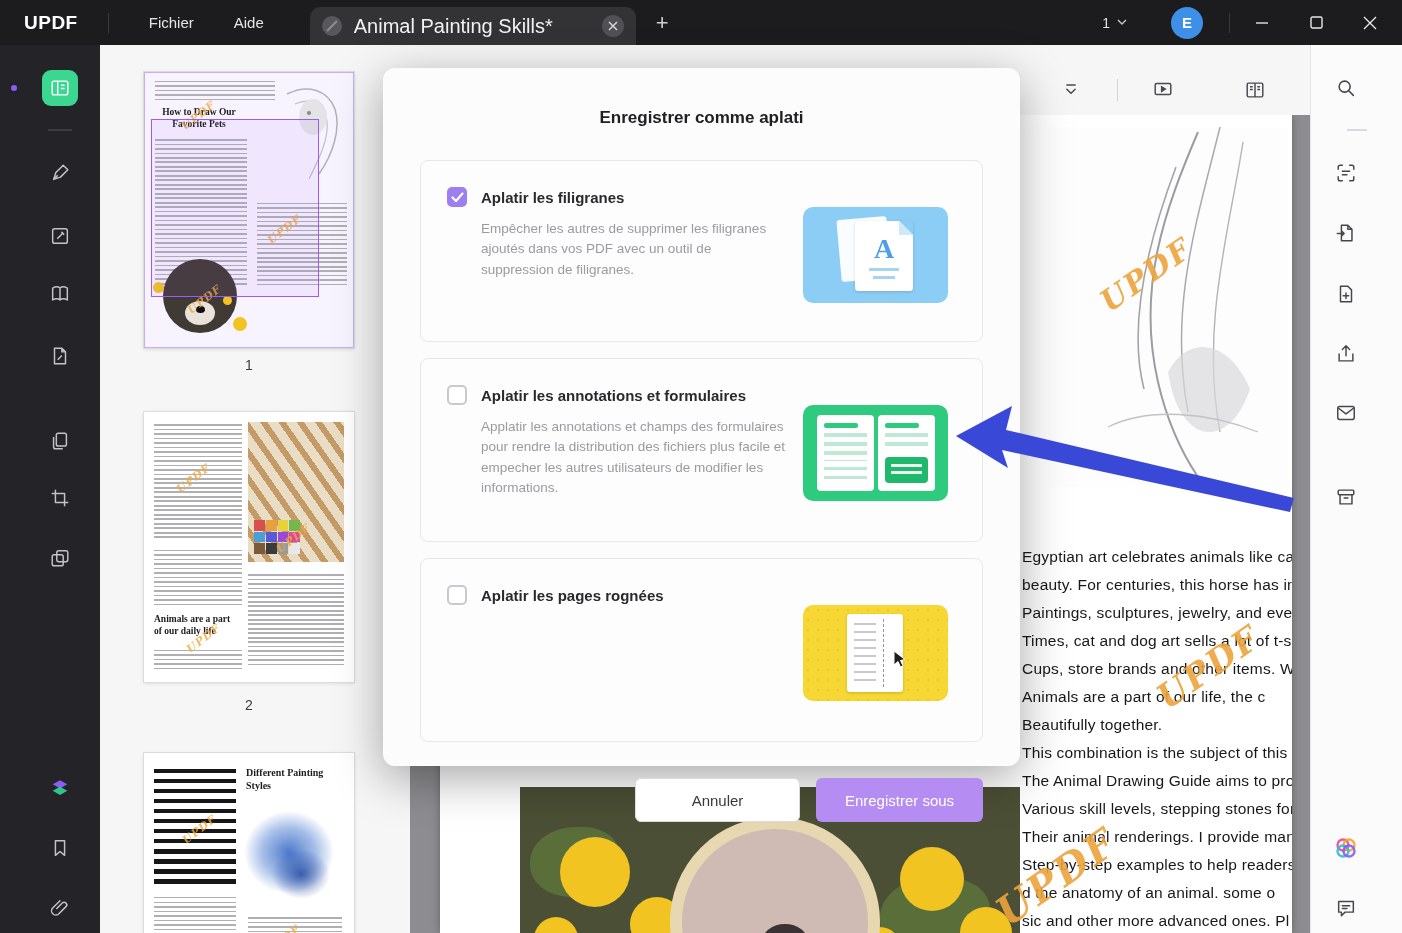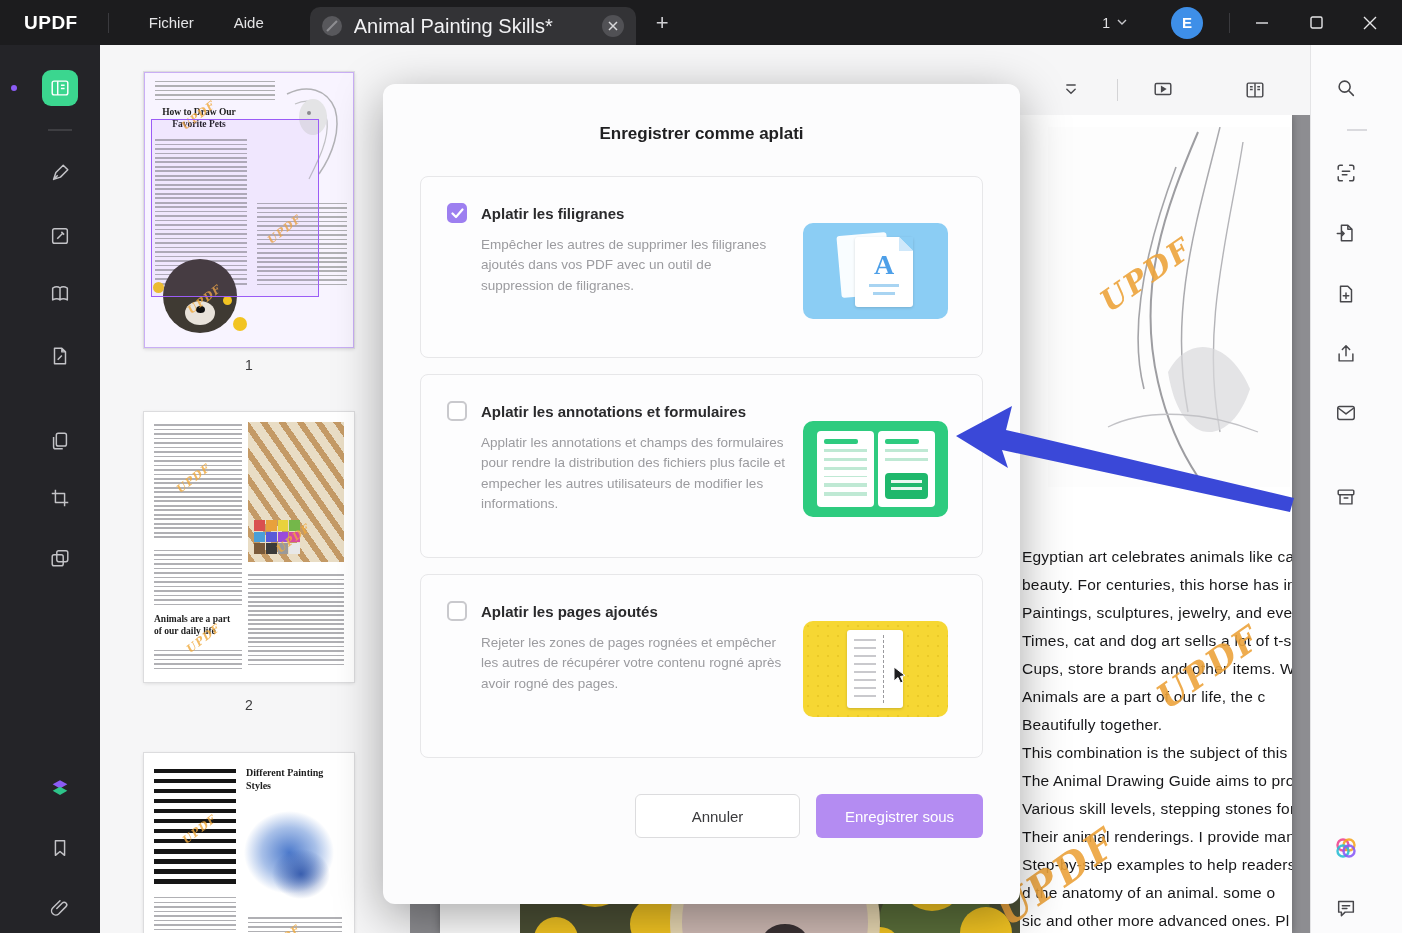--- a/index.html
+++ b/index.html
@@ -79,22 +79,22 @@
   .pline { height:28px; line-height:28px; font-size:15.5px; color:#18181a; white-space:nowrap; letter-spacing:.2px; }
   .wm { position:absolute; font-family:"DejaVu Serif",serif; font-style:italic; font-weight:600;
         color:#eda43c; transform:rotate(-35deg); opacity:.9; letter-spacing:2px; }
   .photo { position:absolute; left:80px; top:672px; width:500px; height:200px; background:#4b4f35; overflow:hidden; }
   .hoop { position:absolute; left:150px; top:30px; width:210px; height:210px; border-radius:50%;
           border:12px solid #e8d8b2; background:#cfbab4; }
   .hoop .hnose { position:absolute; left:80px; top:95px; width:46px; height:36px; border-radius:50%; background:#3a3234; }
   .leaf { position:absolute; border-radius:50% 40% 55% 45%; background:#5a6e3a; }
 
   
-  .modal { position:absolute; left:383px; top:68px; width:637px; height:820px; background:#fcfcfd;
-           border-radius:12px; box-shadow:0 12px 48px rgba(0,0,0,.35); z-index:200;margin-top:16px; }
+  .modal { position:absolute; left:383px; top:68px; width:637px; height:698px; background:#fcfcfd;
+           border-radius:12px; box-shadow:0 12px 48px rgba(0,0,0,.35); z-index:200; }
   .modal-title { padding-top:40px; text-align:center; font-size:17px; font-weight:700; color:#202022; }
   .cards { position:absolute; left:37px; right:37px; top:92px; }
   .card { position:relative; border:1px solid #e7e7e9; border-radius:8px; background:#fdfdfe;
           margin-bottom:16px; padding:26px 24px 0 26px; height:184px; }
   .card.mid { height:182px; }
   .card-head { display:flex; align-items:center; }
   .cbx { width:20px; height:20px; border-radius:5px; border:2px solid #c9c9cd; background:#fff; flex:0 0 auto;
          display:flex; align-items:center; justify-content:center; }
   .cbx.checked { background:#9d7ff0; border-color:#9d7ff0; }
   .card-label { margin-left:14px; font-size:15px; font-weight:700; color:#2a2a2c; }
@@ -445,23 +445,22 @@
             <div class="formbox">
                 <i></i>
               </div>
           </div>
         </div>
       </div>
 
       <div class="card">
         <div class="card-head">
           <div class="cbx"></div>
-          <div class="card-label">Aplatir les pages ajoutés</div>
-        </div>
-        <div class="card-desc">Rejeter les zones de pages rognées et empêcher les autres de récupérer votre contenu rogné après avoir rogné des pages.</div>
+          <div class="card-label">Aplatir les pages rognées</div>
+        </div>
         <div class="illus yellow">
           <div class="ydoc">
             <div class="yl"></div>
               <div class="dash"></div>
             <svg style="position:absolute; right:-4px; top:36px;" width="14" height="18" viewBox="0 0 14 18">
               <path d="M1,1 L1,15 L5,11.5 L7.5,17 L10,15.8 L7.5,10.5 L12,9.5 Z" fill="#1e1e20" stroke="#fff" stroke-width="1"></path>
             </svg>
           </div>
         </div>
       </div>

